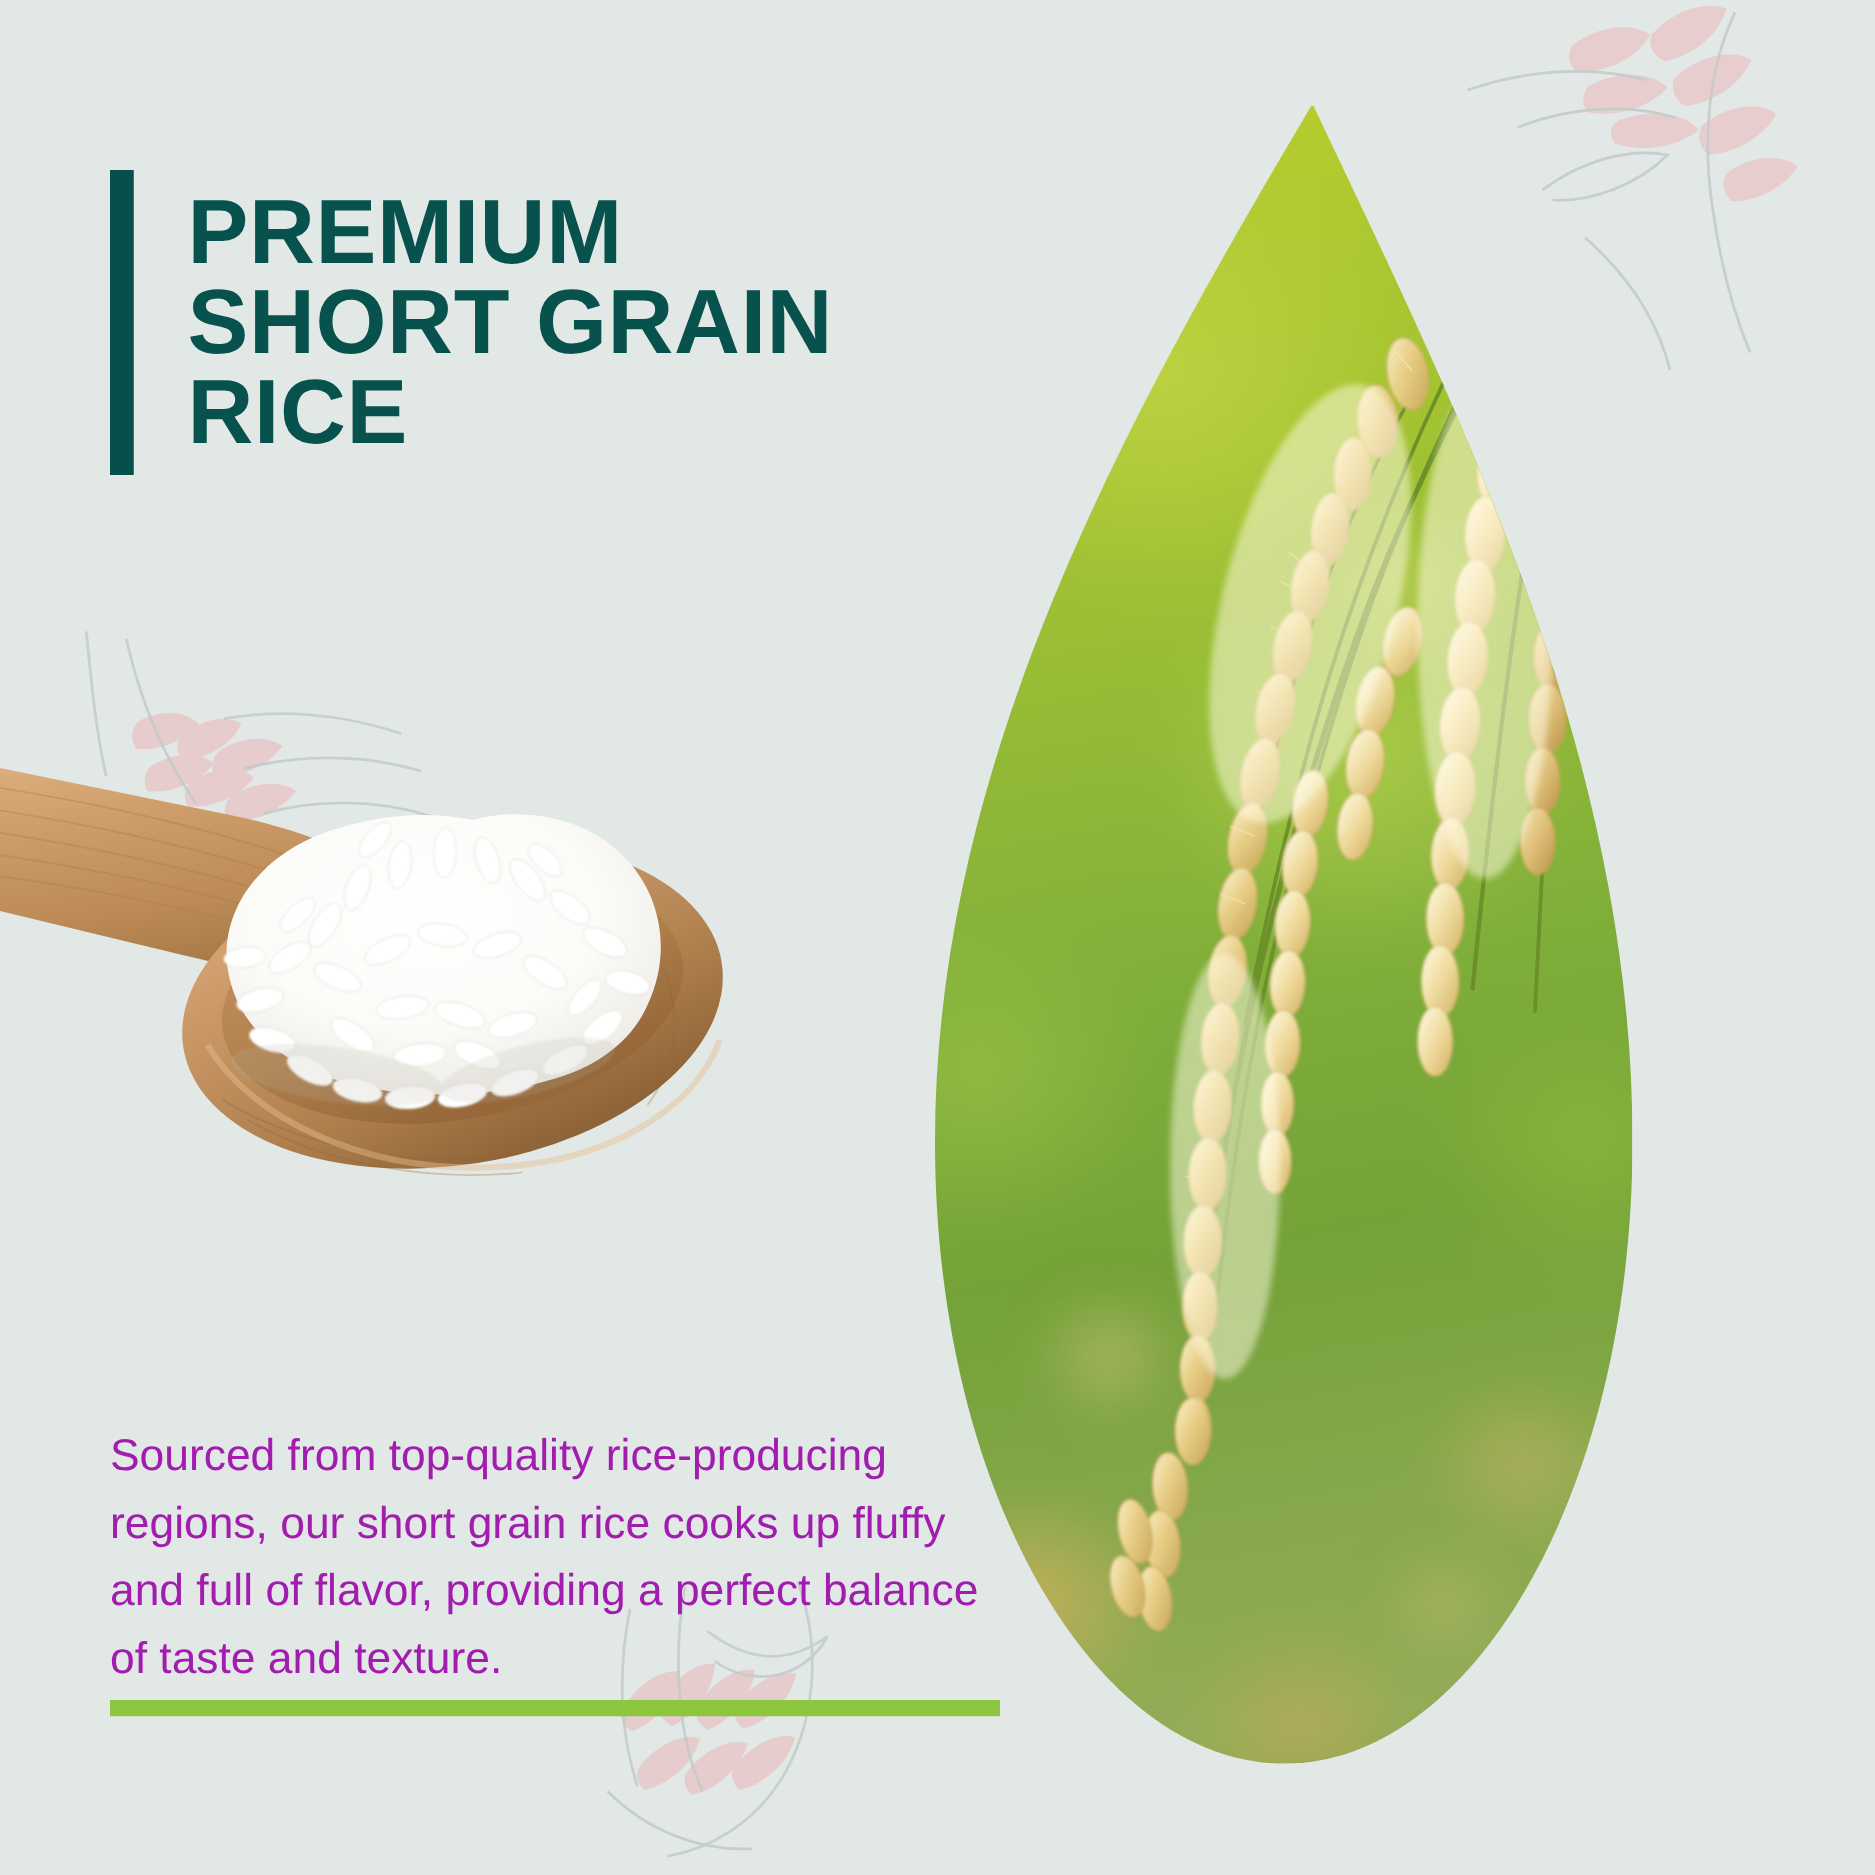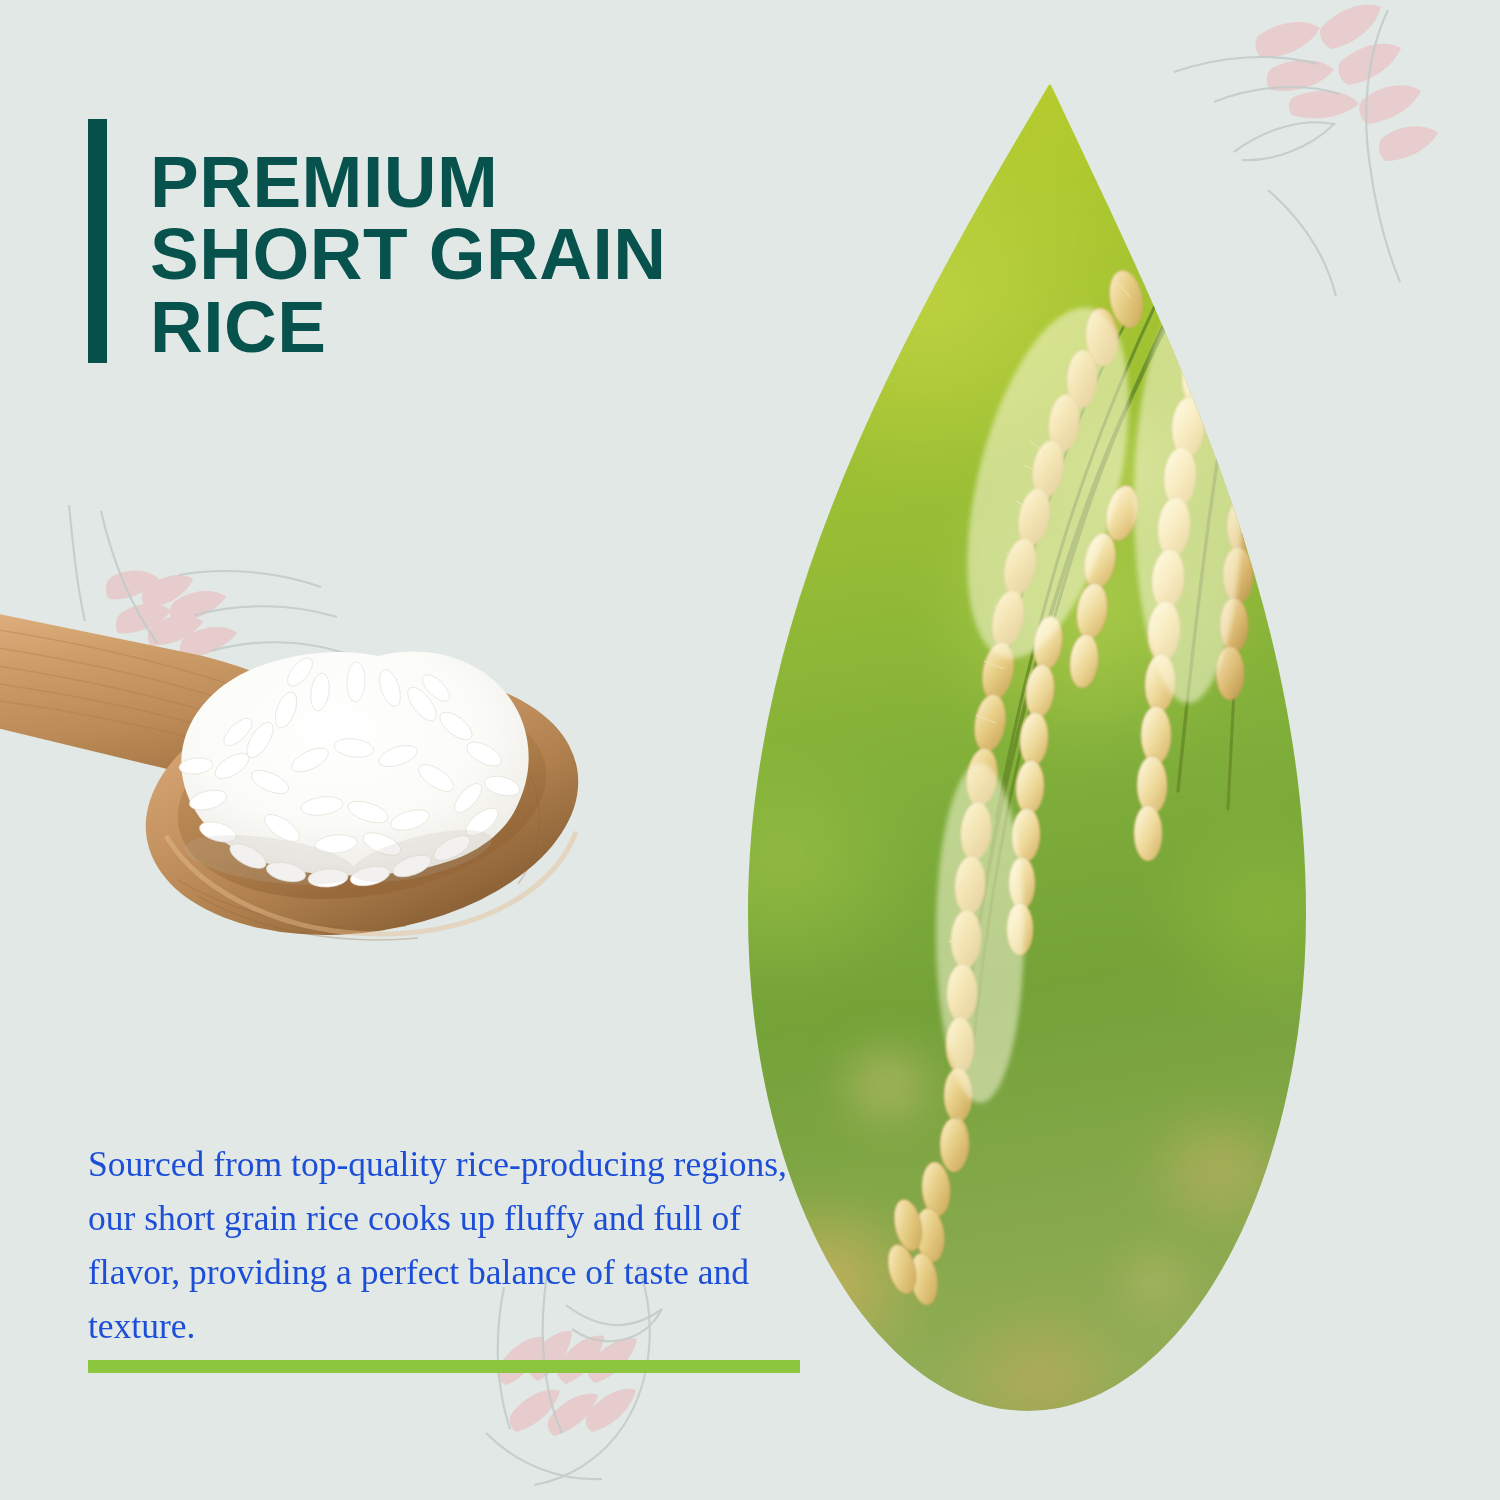--- a/index.html
+++ b/index.html
@@ -8,39 +8,39 @@
     background:#e1e8e6;
     font-family:"Liberation Sans", sans-serif;
     position:relative;
   }
   #stage{position:absolute;inset:0;width:1500px;height:1500px;overflow:hidden;background:#e1e8e6;}
 
   
   .wm{position:absolute;pointer-events:none;}
 
   
-  .headline-wrap{position:absolute;left:88px;top:119px;display:flex;align-items:flex-end;}
+  .headline-wrap{position:absolute;left:88px;top:136px;display:flex;align-items:center;}
   .headline-bar{width:19px;height:244px;background:#05504a;flex:0 0 auto;}
   .headline-text{
     margin-left:43px;
     color:#07524c;
     font-size:73px;
     line-height:0.99;
     font-weight:bold;
     letter-spacing:0.5px;
     white-space:pre-line;
     font-family:"Liberation Sans", sans-serif;
     position:relative;
   }
 
   
   .body-copy{
     position:absolute;left:88px;top:1138px;width:730px;
-    color:#1d4ed8;font-size:35.5px;line-height:1.52;
-    font-family:Liberation Serif, serif;
+    color:#a21caf;font-size:35.5px;line-height:1.52;
+    font-family:Liberation Sans, sans-serif;
   }
   .rule-green{position:absolute;left:88px;top:1360px;width:712px;height:13px;background:#8cc63f;}
 
   
   .leaf{
     position:absolute;left:748px;top:83px;width:558px;height:1328px;
     border-radius:50% 50% 50% 50% / 34% 34% 26% 26%;
     clip-path: path("M302,0 C420,250 558,520 558,830 C558,1110 430,1328 280,1328 C128,1328 0,1110 0,830 C0,520 160,240 302,0 Z");
     overflow:hidden;
   }

